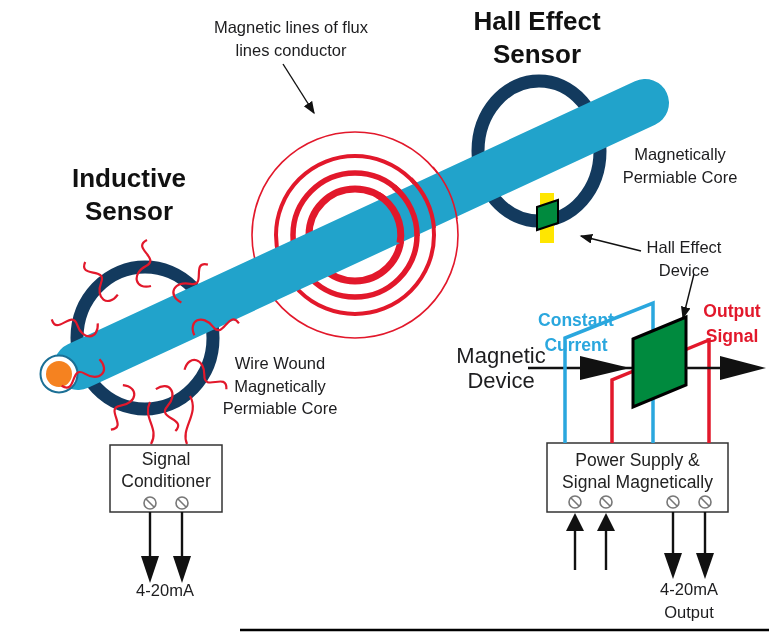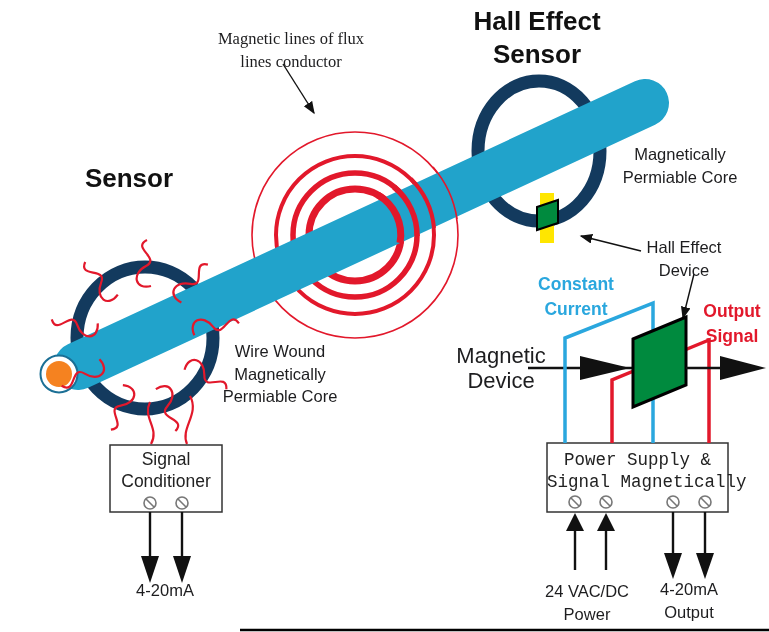--- a/index.html
+++ b/index.html
@@ -4,21 +4,21 @@
 <style>
   html,body{margin:0;padding:0;background:#fff;}
   #stage{
     position:relative;width:769px;height:632px;background:#ffffff;overflow:hidden;
     font-family:"Liberation Sans", sans-serif;color:#1d1d1f;
   }
   #gfx{position:absolute;left:0;top:0;}
   .lbl{position:absolute;text-align:center;line-height:23px;font-size:16.5px;}
   .lbl div{white-space:nowrap;}
   .title{font-size:26px;font-weight:bold;line-height:33px;color:#111;}
-  .cyan{color:#2aa7de;font-weight:bold;font-size:17.5px;line-height:25px;}
+  .cyan{color:#2aa7de;font-weight:bold;font-size:17.5px;line-height:25px;margin-top:36px;}
   .red{color:#e2182b;font-weight:bold;font-size:17.5px;line-height:25px;}
   .boxtext{font-size:17.5px;line-height:22px;color:#222;}
 </style>
 </head>
 <body>
 
 <div id="stage">
 
   <svg id="gfx" width="769" height="632" viewBox="0 0 769 632">
     <defs>
@@ -128,45 +128,46 @@
     <g stroke="#111" stroke-width="2.4" fill="#111">
       <line x1="673" y1="512" x2="673" y2="555"></line>
         <polygon points="664,553 682,553 673,579" stroke="none"></polygon>
       <line x1="705" y1="512" x2="705" y2="555"></line>
         <polygon points="696,553 714,553 705,579" stroke="none"></polygon>
     </g>
 
     <line x1="240" y1="630" x2="769" y2="630" stroke="#000" stroke-width="2.5"></line>
   </svg>
 
-  <div class="lbl" style="left:201px;top:27px;width:180px;font-family:Liberation Serif, serif;">
+  <div class="lbl" style="left:201px;top:16px;width:180px;">
     <div>Magnetic lines of flux</div>
     <div>lines conductor</div>
   </div>
 
   <div class="lbl title" style="left:452px;top:5px;width:170px;">
     <div>Hall Effect</div>
     <div>Sensor</div>
   </div>
 
   <div class="lbl title" style="left:44px;top:162px;width:170px;">
+    <div>Inductive</div>
     <div>Sensor</div>
   </div>
 
   <div class="lbl" style="left:600px;top:143px;width:160px;">
     <div>Magnetically</div>
     <div>Permiable Core</div>
   </div>
 
   <div class="lbl" style="left:624px;top:236px;width:120px;">
     <div>Hall Effect</div>
     <div>Device</div>
   </div>
 
-  <div class="lbl" style="left:205px;top:340px;width:150px;line-height:22.5px;">
+  <div class="lbl" style="left:205px;top:352px;width:150px;line-height:22.5px;">
     <div>Wire Wound</div>
     <div>Magnetically</div>
     <div>Permiable Core</div>
   </div>
 
   <div class="lbl cyan" style="left:516px;top:272px;width:120px;">
     <div>Constant</div>
     <div>Current</div>
   </div>
 
@@ -178,32 +179,28 @@
   <div class="lbl" style="left:451px;top:343px;width:100px;font-size:22px;line-height:25px;">
     <div>Magnetic</div>
     <div>Device</div>
   </div>
 
   <div class="lbl boxtext" style="left:110px;top:448px;width:112px;">
     <div>Signal</div>
     <div>Conditioner</div>
   </div>
 
-  <div class="lbl boxtext" style="left:547px;top:449px;width:181px;font-family:Liberation Mono, monospace;">
+  <div class="lbl boxtext" style="left:547px;top:449px;width:181px;">
     <div>Power Supply &amp;</div>
     <div>Signal Magnetically</div>
   </div>
 
   <div class="lbl" style="left:95px;top:579px;width:140px;line-height:22.5px;">
     <div>4-20mA</div>
   </div>
 
-  <div class="lbl" style="left:527px;top:580px;width:120px;line-height:22.5px;">
-    <div>24 VAC/DC</div>
-    <div>Power</div>
-  </div>
 
   <div class="lbl" style="left:629px;top:578px;width:120px;line-height:22.5px;">
     <div>4-20mA</div>
     <div>Output</div>
   </div>
 
 </div>
 
 </body></html>

